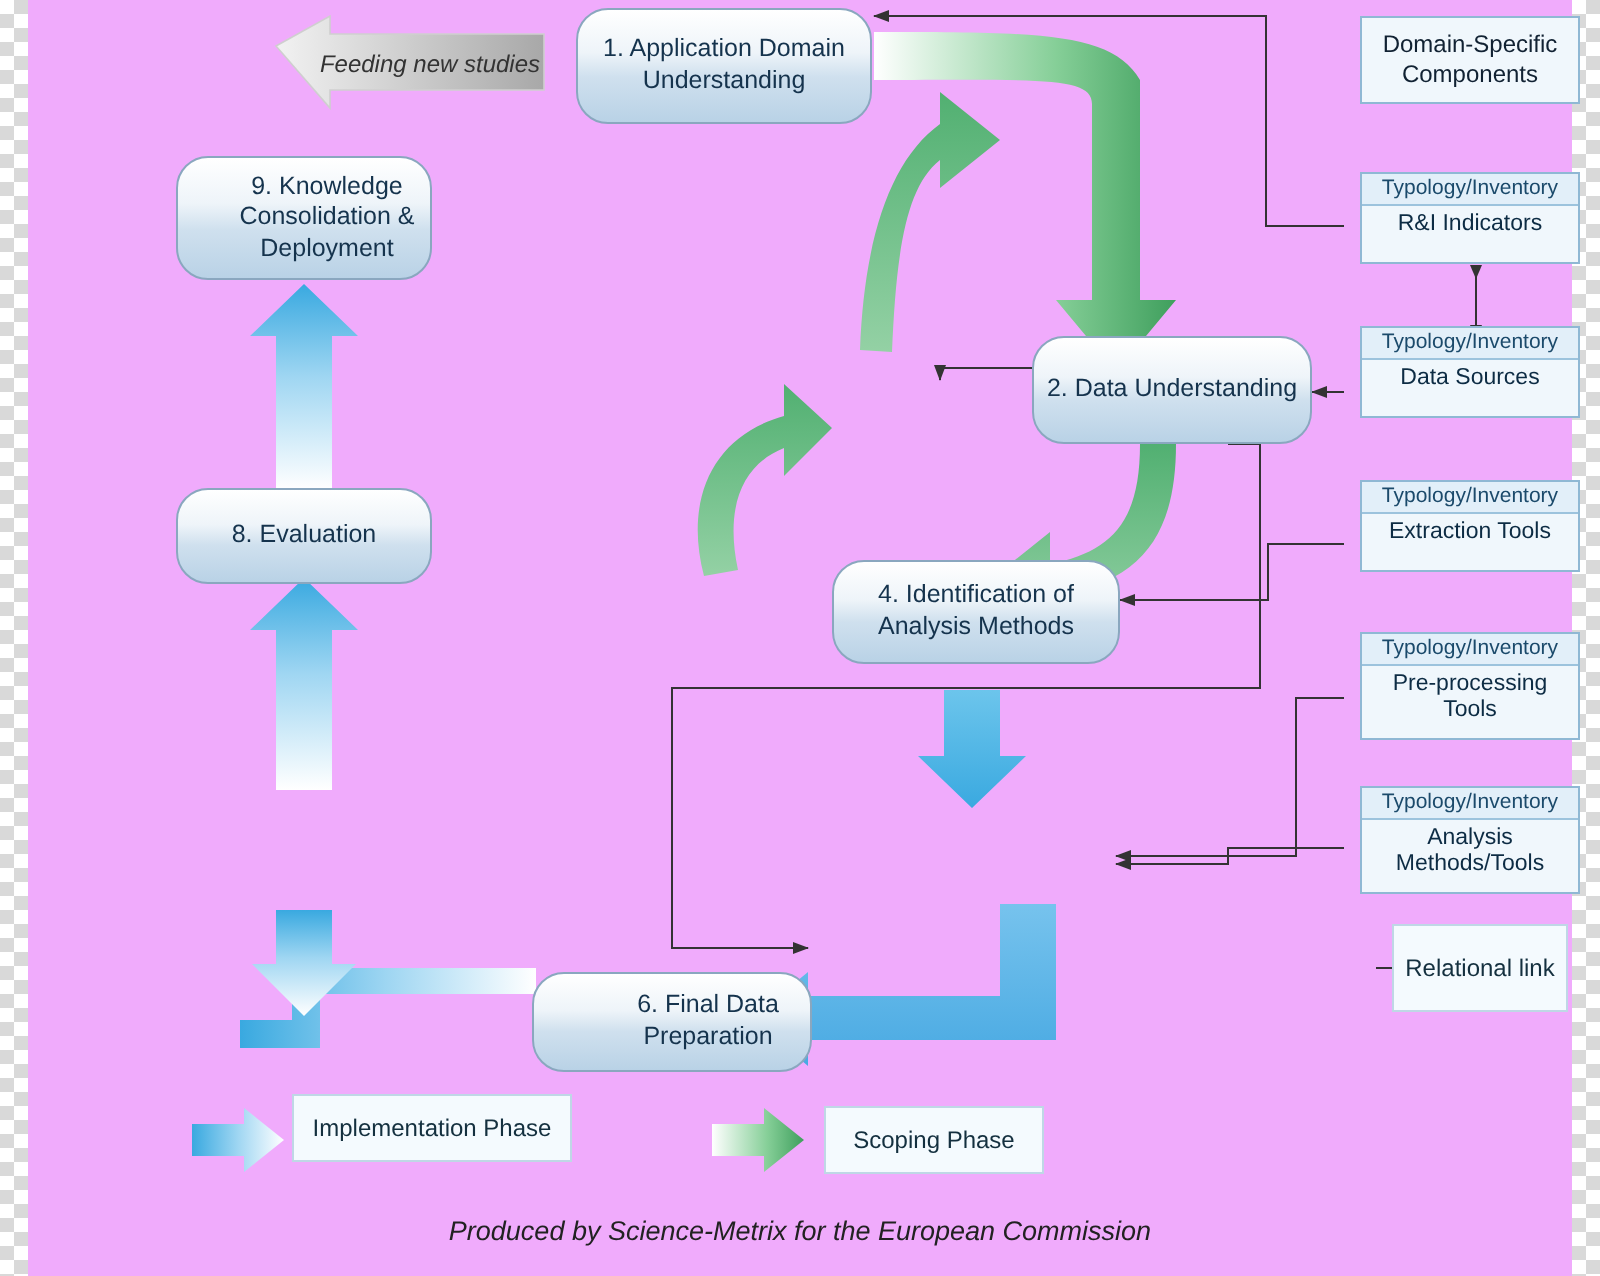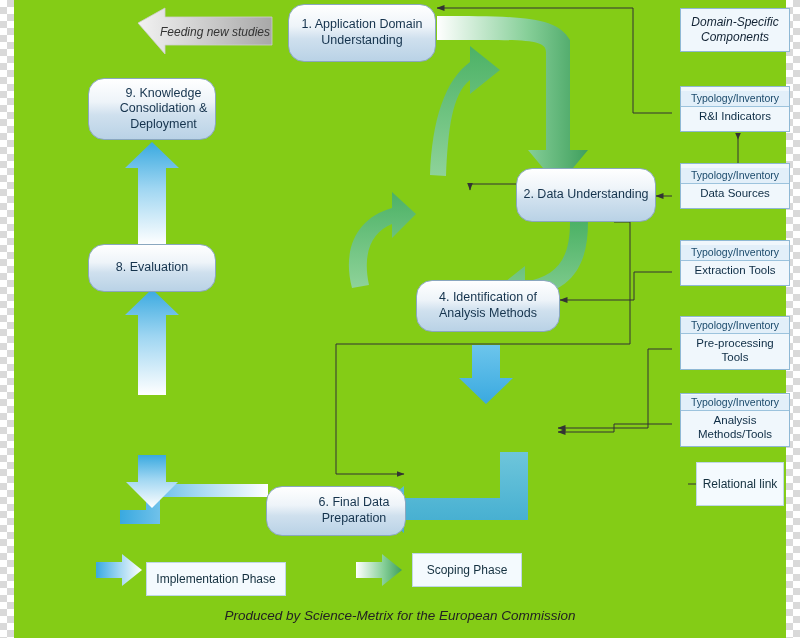--- a/index.html
+++ b/index.html
@@ -4,21 +4,21 @@
 <style>
   html, body {
     margin: 0;
     padding: 0;
     background: #ffffff;
   }
   #canvas {
     position: relative;
     width: 800px;
     height: 638px;
-    background: #84cc16;
+    background: #f0abfc;
     font-family: "Liberation Sans", sans-serif;
     overflow: hidden;
   }
   
   .checker {
     position: absolute;
     top: 0;
     height: 638px;
     width: 14px;
     background-image:
@@ -53,21 +53,21 @@
     position: absolute;
     box-sizing: border-box;
     border: 1px solid #8fb8d4;
     background: #f0f7fc;
     font-size: 11.5px;
     color: #123;
     text-align: center;
     display: flex;
     flex-direction: column;
     align-items: center;
-    justify-content: center;
+    justify-content: flex-start;
     line-height: 1.2;
   }
   .sidebox .cap {
     width: 100%;
     box-sizing: border-box;
     background: #e2eff9;
     border-bottom: 1px solid #9cc3dd;
     color: #1b4a6b;
     font-size: 10.5px;
     padding: 1px 0;
@@ -81,21 +81,20 @@
     box-sizing: border-box;
     border: 1px solid #8fb8d4;
     background: #f0f7fc;
     font-size: 12px;
     color: #123;
     text-align: center;
     display: flex;
     align-items: center;
     justify-content: center;
     line-height: 1.25;
-    font-style: italic;
   }
   .legendbox {
     position: absolute;
     box-sizing: border-box;
     border: 1px solid #bfd7e6;
     background: #f4fafe;
     font-size: 12px;
     color: #14303f;
     text-align: center;
     display: flex;
@@ -298,21 +297,21 @@
 
   <div class="sidebox" style="left:680px; top:393px; width:110px; height:54px;">
     <div class="cap">Typology/Inventory</div>
     <div class="body">Analysis Methods/Tools</div>
   </div>
 
   <div class="legendbox" style="left:696px; top:462px; width:88px; height:44px;">
     <span>Relational link</span>
   </div>
 
-  <div class="legendbox" style="left:146px; top:562px; width:140px; height:34px;">
+  <div class="legendbox" style="left:146px; top:547px; width:140px; height:34px;">
     <span>Implementation Phase</span>
   </div>
 
   <div class="legendbox" style="left:412px; top:553px; width:110px; height:34px;">
     <span>Scoping Phase</span>
   </div>
 
   <div class="label-text" style="left:155px; top:25px; width:120px; text-align:center;">Feeding new studies</div>
 
   <div class="caption" style="top:608px;">Produced by Science-Metrix for the European Commission</div>

